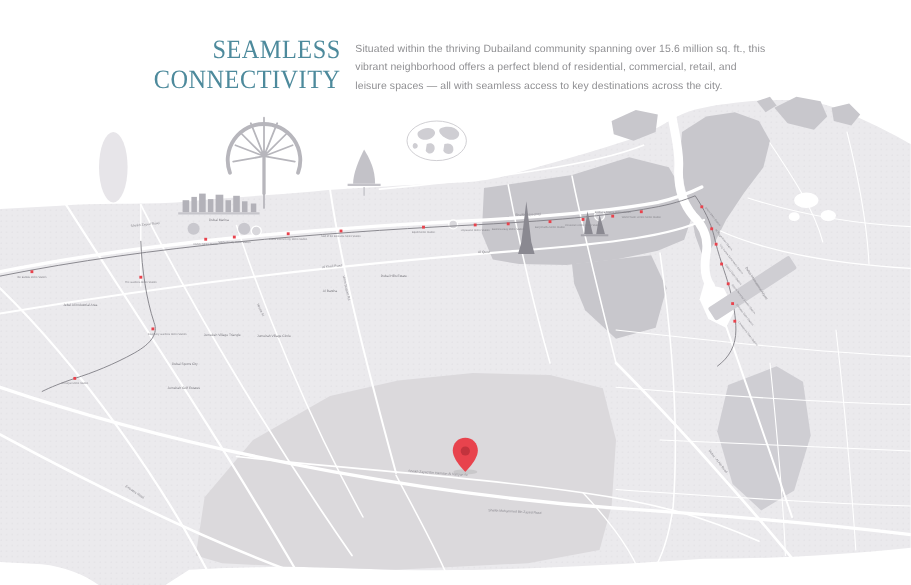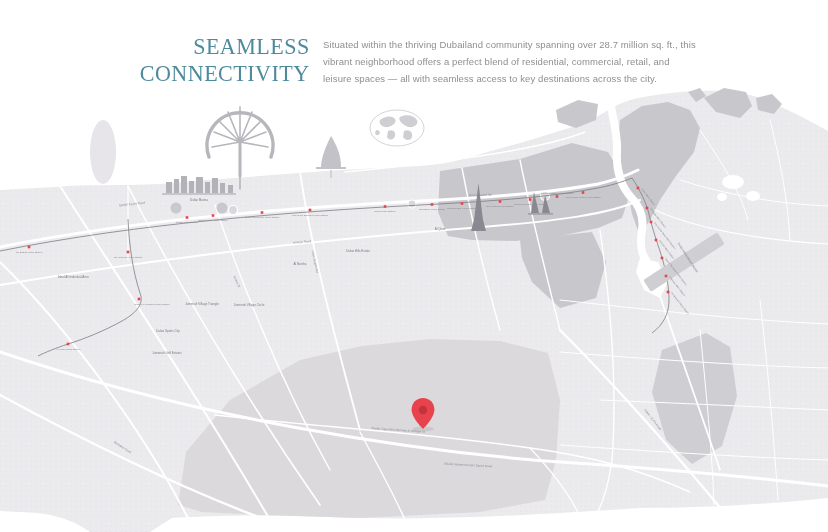--- a/index.html
+++ b/index.html
@@ -26,21 +26,21 @@
   .stnlbl-r{fill:#85848a;font-size:2.4px;text-anchor:start;}
 </style>
 </head>
 <body>
 
 <div class="header">
   <div class="title">
     <span class="tline">SEAMLESS</span><br>
     <span class="tline">CONNECTIVITY</span>
   </div>
-  <div class="desc">Situated within the thriving Dubailand community spanning over 28.7 million sq. ft., this vibrant neighborhood offers a perfect blend of residential, commercial, retail, and leisure spaces — all with seamless access to key destinations across the city.</div>
+  <div class="desc">Situated within the thriving Dubailand community spanning over 15.6 million sq. ft., this vibrant neighborhood offers a perfect blend of residential, commercial, retail, and leisure spaces — all with seamless access to key destinations across the city.</div>
 </div>
 
 <svg width="828" height="532" viewBox="0 0 828 532">
   <defs>
     <pattern id="dots" width="5" height="5" patternUnits="userSpaceOnUse">
       <circle cx="1" cy="1" r="0.5" fill="#d8d6db"></circle>
     </pattern>
   </defs>
 
   <g>

